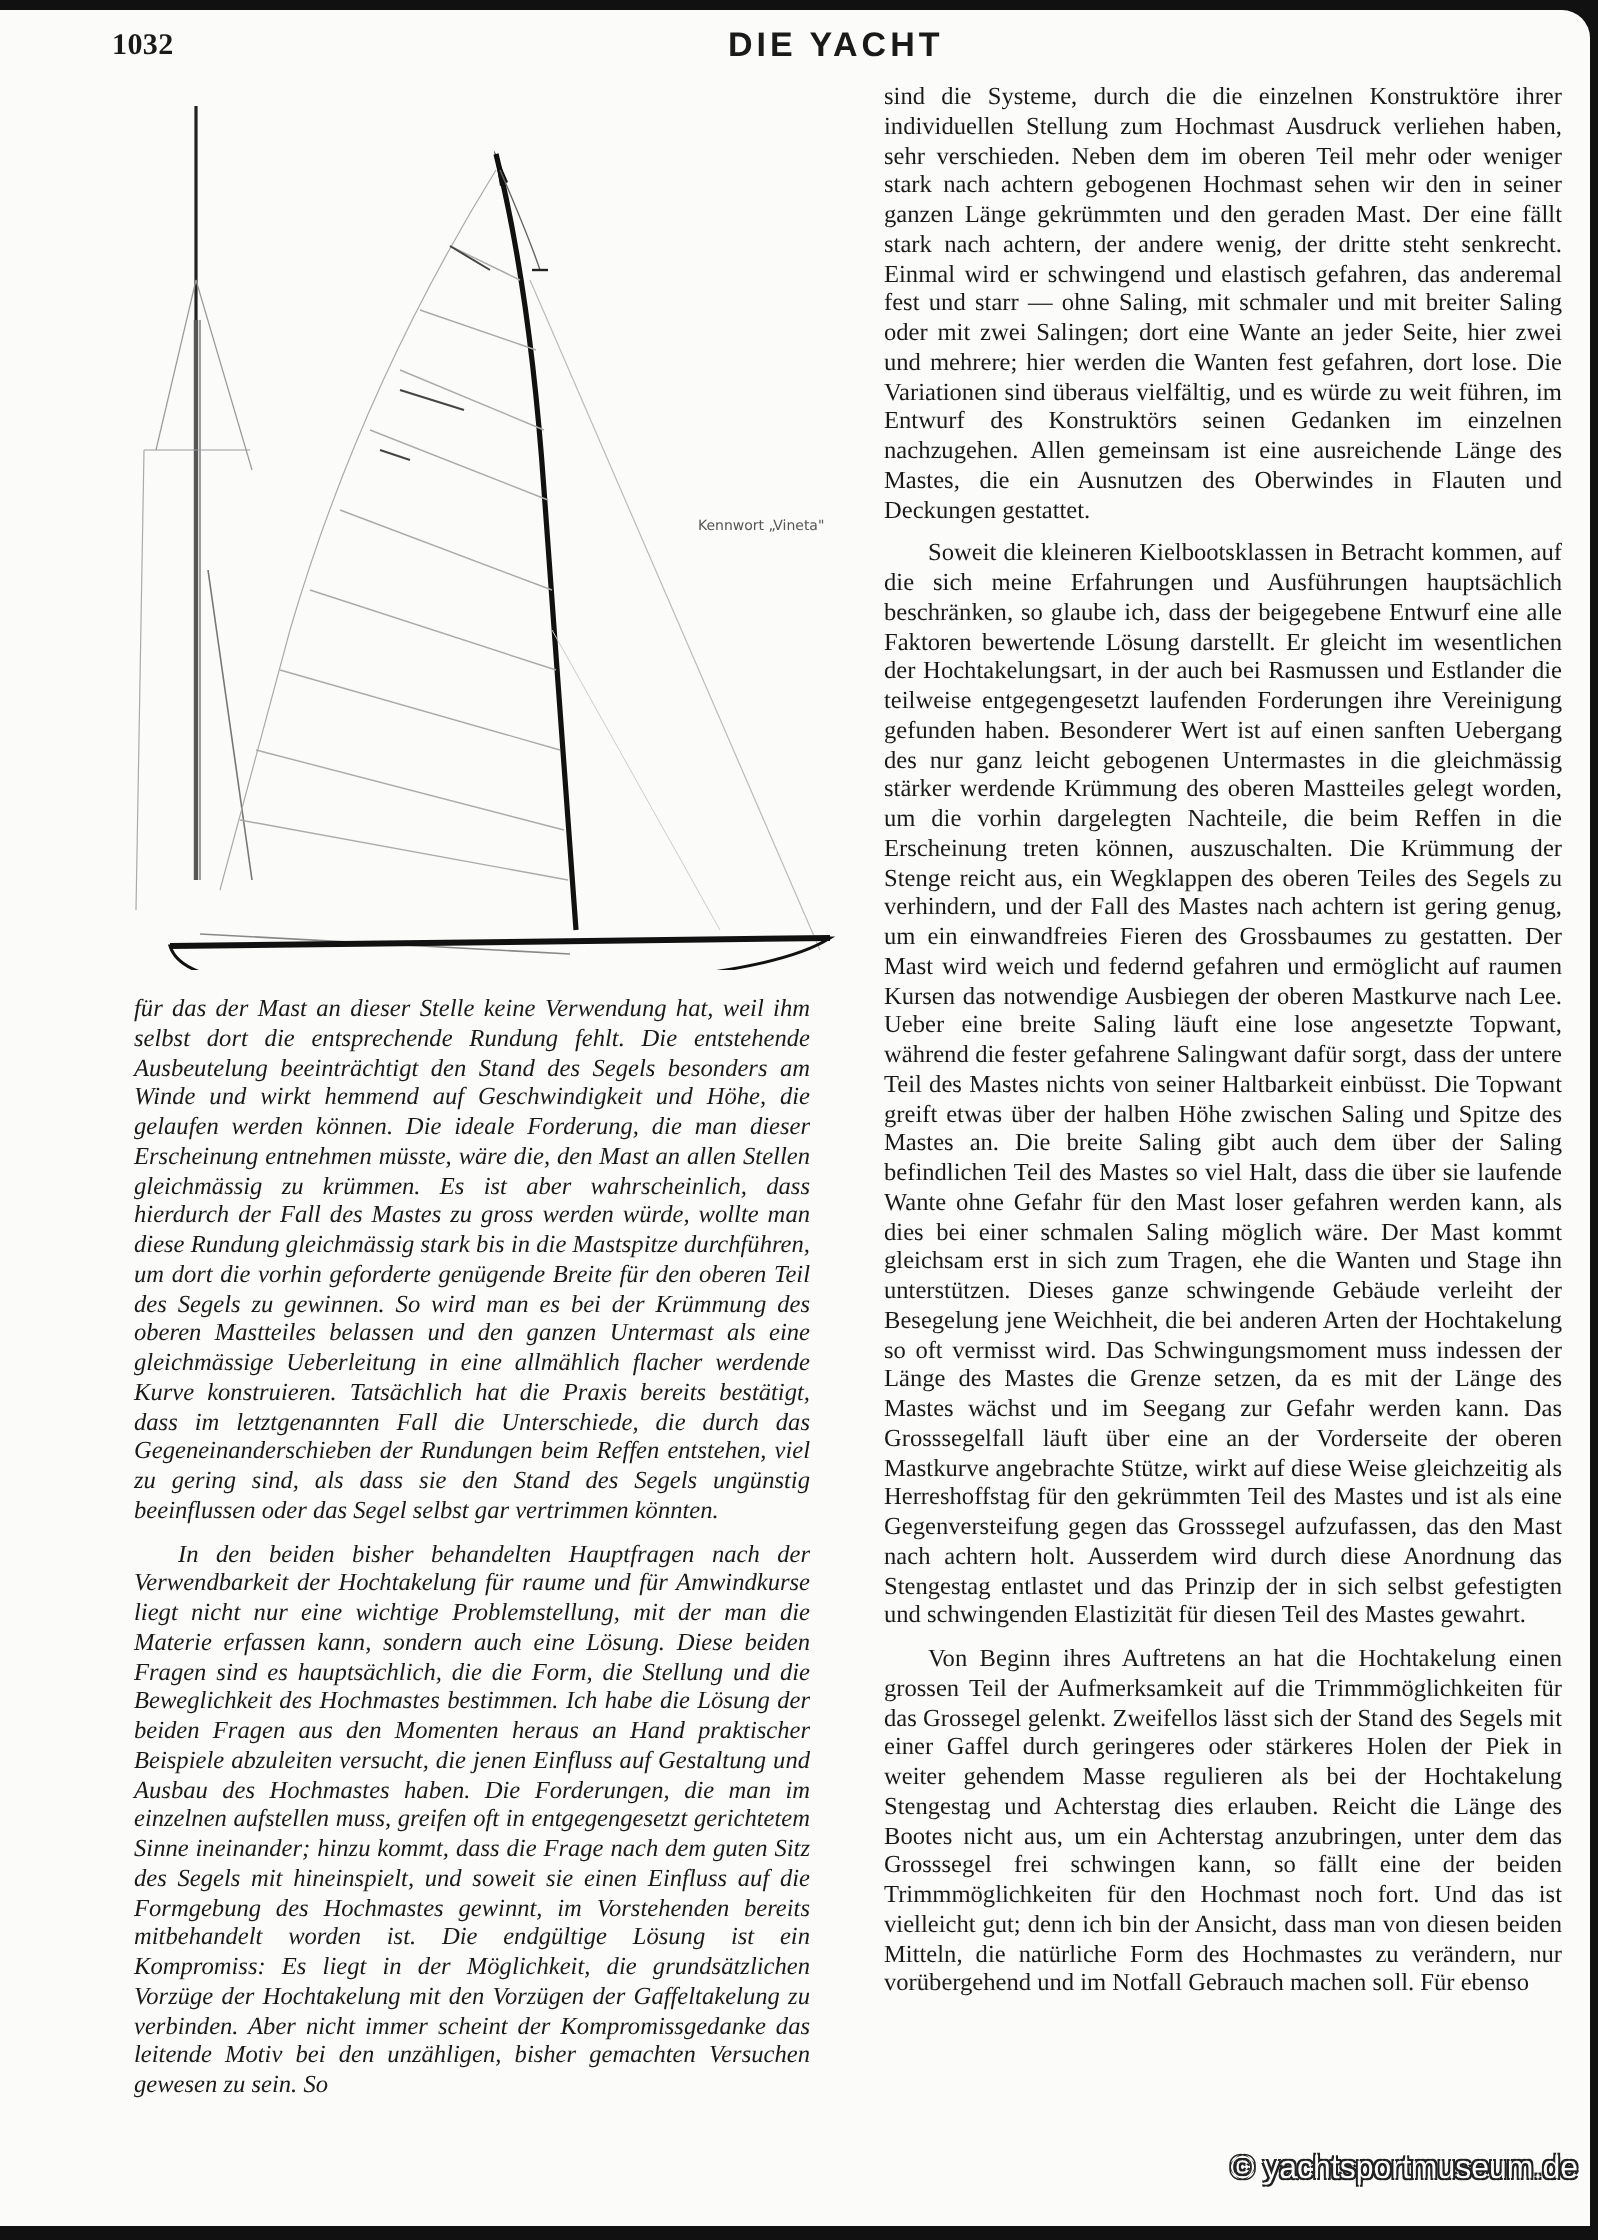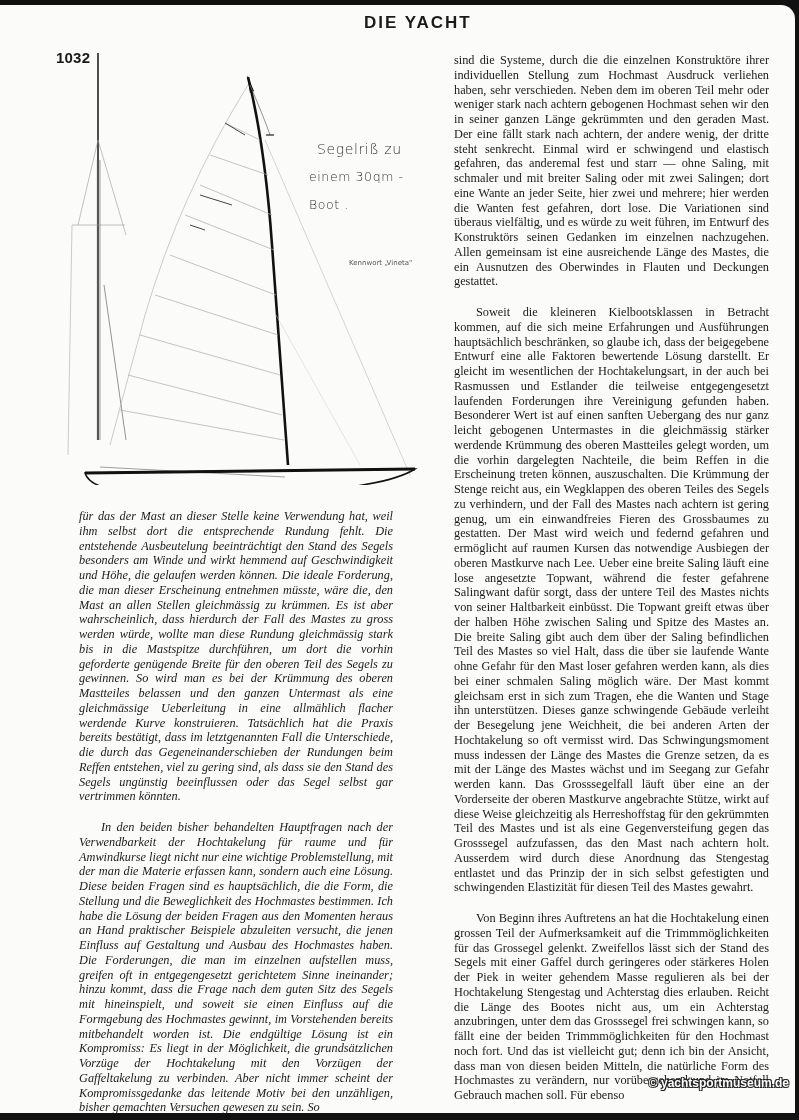--- a/index.html
+++ b/index.html
@@ -9,22 +9,22 @@
     font-family:"Liberation Serif", "DejaVu Serif", serif;
     color:#1a1a1a;
   }
   .page {
     position:absolute; left:0; top:5px; width:795px; height:1108px;
     background:#fbfbfa;
     border-top-right-radius:14px;
   }
   .page-number {
     position:absolute; left:56px; top:10px;
-    font-family:Liberation Sans, sans-serif;
-    font-size:15px; font-weight:bold; letter-spacing:0.2px;margin-top:34px;
+    font-family:Liberation Serif, serif;
+    font-size:15px; font-weight:bold; letter-spacing:0.2px;
   }
   .running-head {
     position:absolute; left:364px; top:8px;
     font-family:"Liberation Sans", "DejaVu Sans", sans-serif;
     font-size:17px; font-weight:bold; letter-spacing:2px;text-align:right;
   }
   .figure {
     position:absolute; left:60px; top:40px; width:360px; height:440px;
   }
   .figure svg { width:100%; height:100%; }
@@ -39,27 +39,27 @@
     position:absolute; left:349px; top:254px;
     font-family:"DejaVu Sans", sans-serif; font-size:7px; color:#555;
   }
   .col {
     position:absolute; width:346px;
     font-size:12.3px; line-height:14.75px;
     text-align:justify; hyphens:manual;
   }
   .col.left { left:63px; top:488px;font-style:italic; }
   .col.right { left:438px; top:32px; width:347px; }
-  .col p { margin:16px; }
+  .col p { margin:4px; }
   .col p.indent { text-indent:22px; margin-top:7px; }
   .col p + p.indent { margin-top:7px; }
   .copyright {
     position:absolute; right:10px; top:1076px;
     font-family:"Liberation Sans", "DejaVu Sans", sans-serif;
-    font-weight:bold; font-size:12px; color:#fff;
+    font-weight:normal; font-size:16px; color:#fff;
     text-shadow:-1px -1px 0 #222, 1px -1px 0 #222, -1px 1px 0 #222, 1px 1px 0 #222;
   }
 </style>
 </head>
 <body>
 
 <div class="page">
   <div class="page-number">1032</div>
   <div class="running-head">DIE YACHT</div>
 
@@ -103,24 +103,20 @@
       <line x1="216" y1="270" x2="300" y2="420" stroke="#ccc" stroke-width="0.5"></line>
 
       <line x1="40" y1="422" x2="225" y2="432" stroke="#888" stroke-width="0.8"></line>
 
       <path d="M25 428 L 355 424 Q 330 440 250 446 L 70 446 Q 30 444 25 428 Z" fill="none" stroke="#111" stroke-width="1.5"></path>
       <line x1="25" y1="428" x2="355" y2="424" stroke="#111" stroke-width="3"></line>
       <line x1="40" y1="450" x2="300" y2="451" stroke="#bbb" stroke-width="0.6"></line>
     </svg>
   </div>
 
-  <div class="hand-title">
-    <span class="l1">Segelriß zu</span>
-    <span class="l2">einem 30qm - Boot .</span>
-  </div>
   <div class="kennwort">Kennwort „Vineta"</div>
 
   <div class="col left">
     <p>für das der Mast an dieser Stelle keine Verwendung hat, weil ihm selbst dort die entsprechende Rundung fehlt. Die entstehende Ausbeutelung beeinträchtigt den Stand des Segels besonders am Winde und wirkt hemmend auf Geschwindigkeit und Höhe, die gelaufen werden können. Die ideale Forderung, die man dieser Erscheinung entnehmen müsste, wäre die, den Mast an allen Stellen gleichmässig zu krümmen. Es ist aber wahrscheinlich, dass hierdurch der Fall des Mastes zu gross werden würde, wollte man diese Rundung gleichmässig stark bis in die Mastspitze durchführen, um dort die vorhin geforderte genügende Breite für den oberen Teil des Segels zu gewinnen. So wird man es bei der Krümmung des oberen Mastteiles belassen und den ganzen Untermast als eine gleichmässige Ueberleitung in eine allmählich flacher werdende Kurve konstruieren. Tatsächlich hat die Praxis bereits bestätigt, dass im letztgenannten Fall die Unterschiede, die durch das Gegeneinanderschieben der Rundungen beim Reffen entstehen, viel zu gering sind, als dass sie den Stand des Segels ungünstig beeinflussen oder das Segel selbst gar vertrimmen könnten.</p>
     <p class="indent">In den beiden bisher behandelten Hauptfragen nach der Verwendbarkeit der Hochtakelung für raume und für Amwindkurse liegt nicht nur eine wichtige Problemstellung, mit der man die Materie erfassen kann, sondern auch eine Lösung. Diese beiden Fragen sind es hauptsächlich, die die Form, die Stellung und die Beweglichkeit des Hochmastes bestimmen. Ich habe die Lösung der beiden Fragen aus den Momenten heraus an Hand praktischer Beispiele abzuleiten versucht, die jenen Einfluss auf Gestaltung und Ausbau des Hochmastes haben. Die Forderungen, die man im einzelnen aufstellen muss, greifen oft in entgegengesetzt gerichtetem Sinne ineinander; hinzu kommt, dass die Frage nach dem guten Sitz des Segels mit hineinspielt, und soweit sie einen Einfluss auf die Formgebung des Hochmastes gewinnt, im Vorstehenden bereits mitbehandelt worden ist. Die endgültige Lösung ist ein Kompromiss: Es liegt in der Möglichkeit, die grundsätzlichen Vorzüge der Hochtakelung mit den Vorzügen der Gaffeltakelung zu verbinden. Aber nicht immer scheint der Kompromissgedanke das leitende Motiv bei den unzähligen, bisher gemachten Versuchen gewesen zu sein. So</p>
   </div>
 
   <div class="col right">
     <p>sind die Systeme, durch die die einzelnen Konstruktöre ihrer individuellen Stellung zum Hochmast Ausdruck verliehen haben, sehr verschieden. Neben dem im oberen Teil mehr oder weniger stark nach achtern gebogenen Hochmast sehen wir den in seiner ganzen Länge gekrümmten und den geraden Mast. Der eine fällt stark nach achtern, der andere wenig, der dritte steht senkrecht. Einmal wird er schwingend und elastisch gefahren, das anderemal fest und starr — ohne Saling, mit schmaler und mit breiter Saling oder mit zwei Salingen; dort eine Wante an jeder Seite, hier zwei und mehrere; hier werden die Wanten fest gefahren, dort lose. Die Variationen sind überaus vielfältig, und es würde zu weit führen, im Entwurf des Konstruktörs seinen Gedanken im einzelnen nachzugehen. Allen gemeinsam ist eine ausreichende Länge des Mastes, die ein Ausnutzen des Oberwindes in Flauten und Deckungen gestattet.</p>
     <p class="indent">Soweit die kleineren Kielbootsklassen in Betracht kommen, auf die sich meine Erfahrungen und Ausführungen hauptsächlich beschränken, so glaube ich, dass der beigegebene Entwurf eine alle Faktoren bewertende Lösung darstellt. Er gleicht im wesentlichen der Hochtakelungsart, in der auch bei Rasmussen und Estlander die teilweise entgegengesetzt laufenden Forderungen ihre Vereinigung gefunden haben. Besonderer Wert ist auf einen sanften Uebergang des nur ganz leicht gebogenen Untermastes in die gleichmässig stärker werdende Krümmung des oberen Mastteiles gelegt worden, um die vorhin dargelegten Nachteile, die beim Reffen in die Erscheinung treten können, auszuschalten. Die Krümmung der Stenge reicht aus, ein Wegklappen des oberen Teiles des Segels zu verhindern, und der Fall des Mastes nach achtern ist gering genug, um ein einwandfreies Fieren des Grossbaumes zu gestatten. Der Mast wird weich und federnd gefahren und ermöglicht auf raumen Kursen das notwendige Ausbiegen der oberen Mastkurve nach Lee. Ueber eine breite Saling läuft eine lose angesetzte Topwant, während die fester gefahrene Salingwant dafür sorgt, dass der untere Teil des Mastes nichts von seiner Haltbarkeit einbüsst. Die Topwant greift etwas über der halben Höhe zwischen Saling und Spitze des Mastes an. Die breite Saling gibt auch dem über der Saling befindlichen Teil des Mastes so viel Halt, dass die über sie laufende Wante ohne Gefahr für den Mast loser gefahren werden kann, als dies bei einer schmalen Saling möglich wäre. Der Mast kommt gleichsam erst in sich zum Tragen, ehe die Wanten und Stage ihn unterstützen. Dieses ganze schwingende Gebäude verleiht der Besegelung jene Weichheit, die bei anderen Arten der Hochtakelung so oft vermisst wird. Das Schwingungsmoment muss indessen der Länge des Mastes die Grenze setzen, da es mit der Länge des Mastes wächst und im Seegang zur Gefahr werden kann. Das Grosssegelfall läuft über eine an der Vorderseite der oberen Mastkurve angebrachte Stütze, wirkt auf diese Weise gleichzeitig als Herreshoffstag für den gekrümmten Teil des Mastes und ist als eine Gegenversteifung gegen das Grosssegel aufzufassen, das den Mast nach achtern holt. Ausserdem wird durch diese Anordnung das Stengestag entlastet und das Prinzip der in sich selbst gefestigten und schwingenden Elastizität für diesen Teil des Mastes gewahrt.</p>

